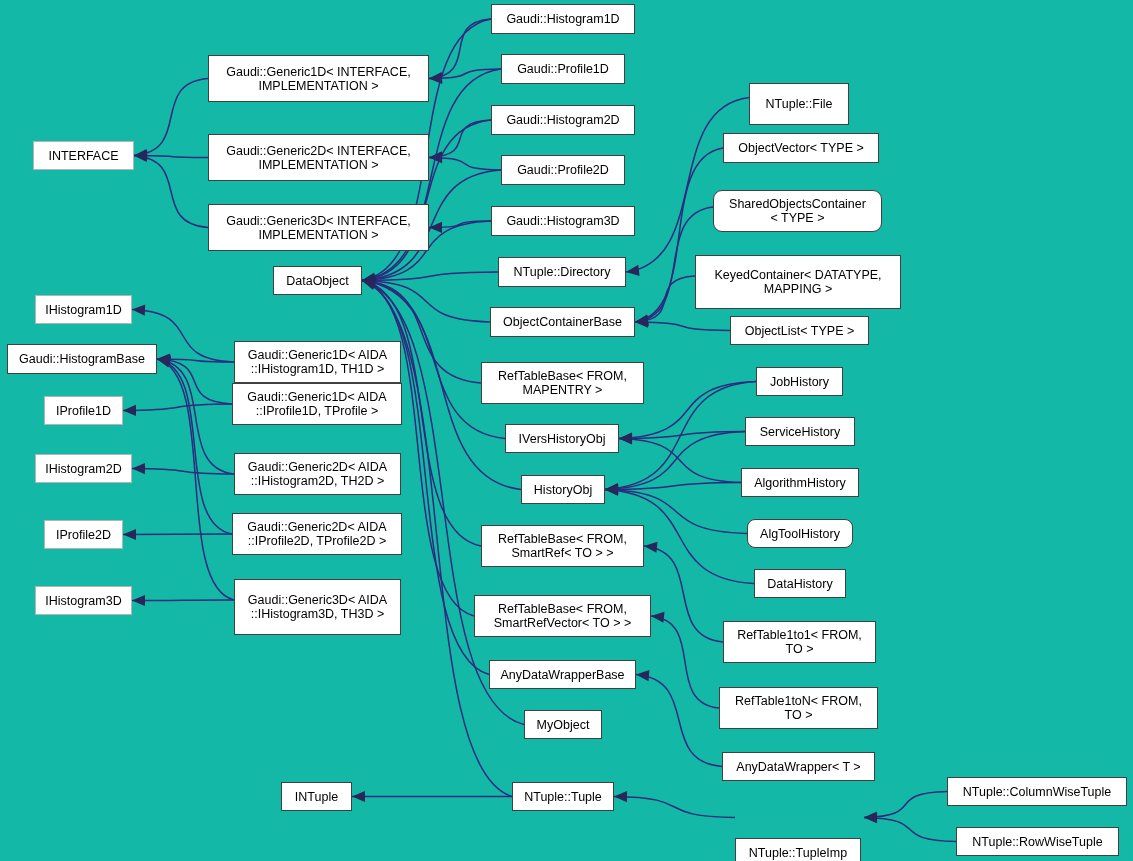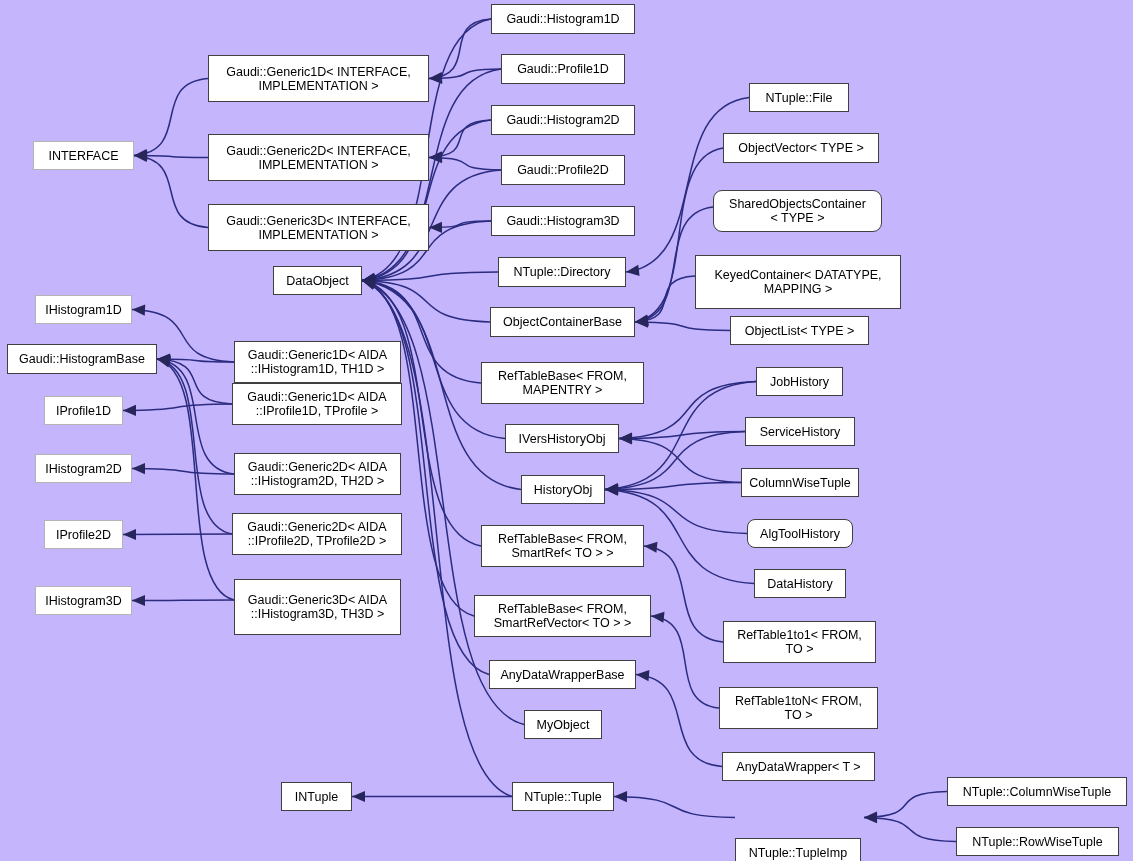--- a/index.html
+++ b/index.html
@@ -1,17 +1,17 @@
 <!DOCTYPE html>
 <html><head>
 <meta charset="utf-8">
 <style>
   html,body{margin:0;padding:0;background:#ffffff;}
   body{font-family:"Liberation Sans","DejaVu Sans",sans-serif;}
-  #diagram-root{position:relative;width:1133px;height:861px;background:#c4b5fd;overflow:hidden;}
+  #diagram-root{position:relative;width:1133px;height:861px;background:#14b8a6;overflow:hidden;}
   svg.edges{position:absolute;left:0;top:0;width:1133px;height:861px;pointer-events:none;}
   .node{position:absolute;box-sizing:border-box;background:#ffffff;display:flex;align-items:center;
         justify-content:center;text-align:center;line-height:1.12;color:#000;
         font-size:12.5px;font-family:"Liberation Sans","DejaVu Sans",sans-serif;}
   .node.dark{border:1.6px solid #404040;}
   .node.light{border:1.4px solid #b4b4b4;}
   .node span{display:block;padding:0 4px;white-space:pre-line;}
 </style>
 </head>
 <body>
@@ -129,21 +129,21 @@
       <div class="node dark" style="left: 491px; top: 4px; width: 144px; height: 30px;">
         <span>Gaudi::Histogram1D</span>
       </div>
       <div class="node dark" style="left: 208px; top: 55px; width: 221px; height: 47px;">
         <span>Gaudi::Generic1D&lt; INTERFACE,
 IMPLEMENTATION &gt;</span>
       </div>
       <div class="node dark" style="left: 501px; top: 54px; width: 124px; height: 30px;">
         <span>Gaudi::Profile1D</span>
       </div>
-      <div class="node dark" style="left: 749px; top: 83px; width: 100px; height: 29px;">
+      <div class="node dark" style="left: 749px; top: 83px; width: 100px; height: 42px;">
         <span>NTuple::File</span>
       </div>
       <div class="node dark" style="left: 491px; top: 105px; width: 144px; height: 30px;">
         <span>Gaudi::Histogram2D</span>
       </div>
       <div class="node dark" style="left: 723px; top: 133px; width: 156px; height: 30px;">
         <span>ObjectVector&lt; TYPE &gt;</span>
       </div>
       <div class="node light" style="left: 33px; top: 141px; width: 101px; height: 29px;">
         <span>INTERFACE</span>
@@ -213,21 +213,21 @@
         <span>ServiceHistory</span>
       </div>
       <div class="node light" style="left: 35px; top: 454px; width: 97px; height: 29px;">
         <span>IHistogram2D</span>
       </div>
       <div class="node dark" style="left: 234px; top: 453px; width: 167px; height: 42px;">
         <span>Gaudi::Generic2D&lt; AIDA
 ::IHistogram2D, TH2D &gt;</span>
       </div>
       <div class="node dark" style="left: 741px; top: 468px; width: 118px; height: 29px;">
-        <span>ColumnWiseTuple</span>
+        <span>AlgorithmHistory</span>
       </div>
       <div class="node dark" style="left: 521px; top: 475px; width: 84px; height: 29px;">
         <span>HistoryObj</span>
       </div>
       <div class="node dark" style="left: 232px; top: 513px; width: 170px; height: 42px;">
         <span>Gaudi::Generic2D&lt; AIDA
 ::IProfile2D, TProfile2D &gt;</span>
       </div>
       <div class="node dark" style="left: 747px; top: 519px; width: 106px; height: 29px; border-radius: 8px;">
         <span>AlgToolHistory</span>

